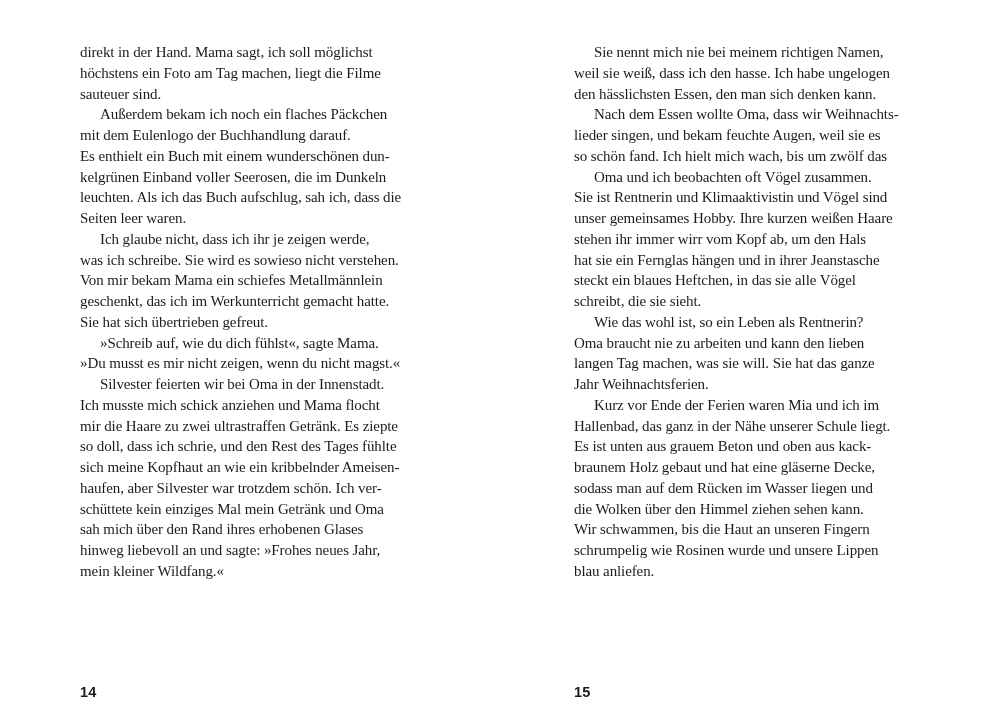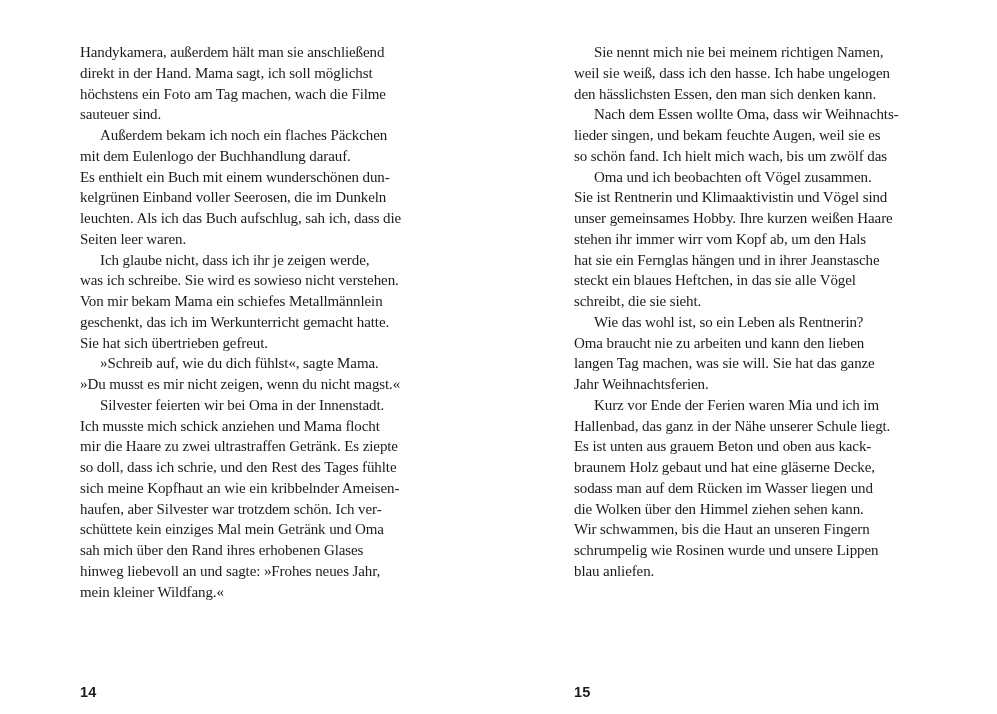--- a/index.html
+++ b/index.html
@@ -51,23 +51,22 @@
   .page-right .page-number { left: 76px; }
 </style>
 </head>
 <body>
 
 <div class="spread">
 
   <div class="page page-left">
     <div class="text-block">
         <div class="paragraph">
-          <div class="line">Handykamera, außerdem hält man sie anschließend</div>
           <div class="line">direkt in der Hand. Mama sagt, ich soll möglichst</div>
-          <div class="line">höchstens ein Foto am Tag machen, wach die Filme</div>
+          <div class="line">höchstens ein Foto am Tag machen, liegt die Filme</div>
           <div class="line">sauteuer sind.</div>
         </div>
         <div class="paragraph indent">
           <div class="line">Außerdem bekam ich noch ein flaches Päckchen</div>
           <div class="line">mit dem Eulenlogo der Buchhandlung darauf.</div>
           <div class="line">Es enthielt ein Buch mit einem wunderschönen dun-</div>
           <div class="line">kelgrünen Einband voller Seerosen, die im Dunkeln</div>
           <div class="line">leuchten. Als ich das Buch aufschlug, sah ich, dass die</div>
           <div class="line">Seiten leer waren.</div>
         </div>

